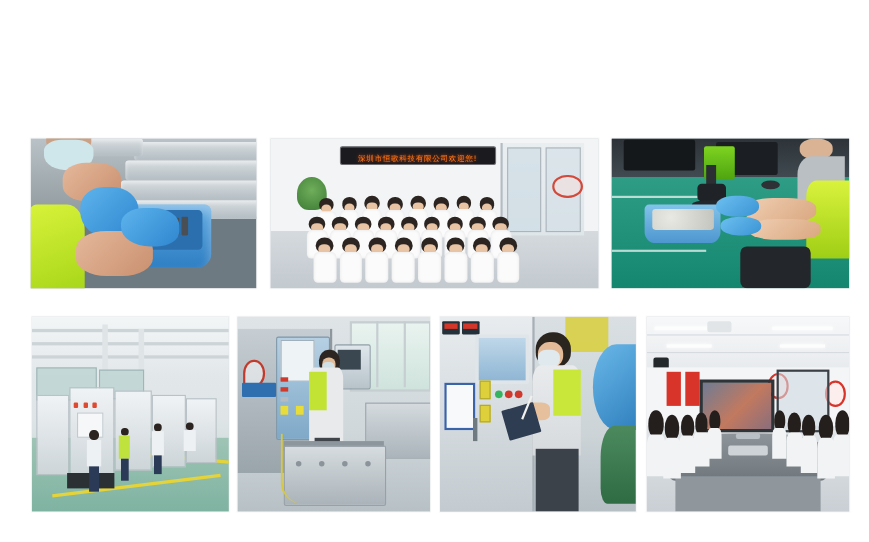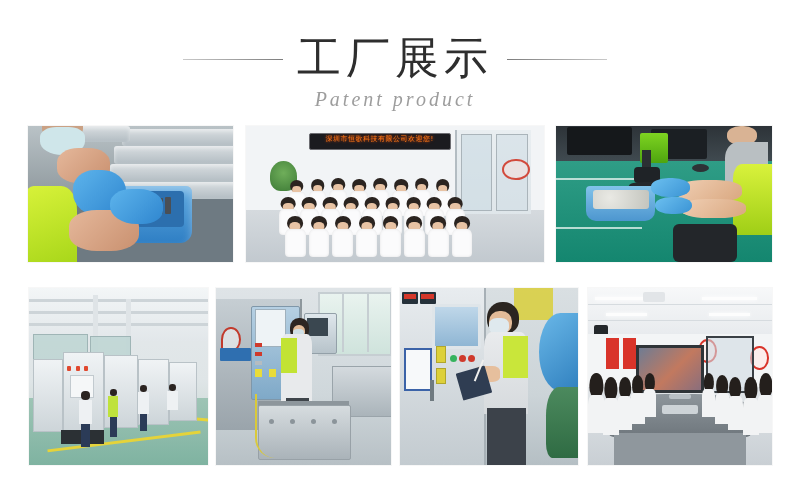--- a/index.html
+++ b/index.html
@@ -71,21 +71,21 @@
   .s1 .parts{background:#4a4f55;border-radius:1px;}
 
   
   .s2{background:linear-gradient(180deg,#eef1f3 0%,#e4e8ec 58%,#cfd5da 100%);}
   .s2 .wall{left:0;top:0;width:100%;height:62%;background:#f2f4f6;}
   .s2 .floor{left:0;top:62%;width:100%;height:38%;
     background:linear-gradient(180deg,#d5dade,#c2c9cf);}
   .s2 .led{
     left:21%;top:5%;width:47%;height:11%;
     background:#1b1b1f;border:1px solid #6d6d72;border-radius:2px;
-    display:flex;align-items:flex-start;justify-content:center;overflow:hidden;
+    display:flex;align-items:flex-end;justify-content:center;overflow:hidden;
   }
   .s2 .led-text{
     color:#ff7a16;font-size:7px;letter-spacing:.5px;white-space:nowrap;
     text-shadow:0 0 3px #ff4a00;font-family:"DejaVu Sans",sans-serif;
   }
   .s2 .brandwrap{left:30%;top:19%;width:30%;height:16%;text-align:center;}
   .s2 .brand{font-size:10px;font-weight:bold;color:#c9752f;letter-spacing:1px;}
   .s2 .brand-sub{font-size:4px;color:#c08a5a;letter-spacing:.5px;margin-top:1px;}
   .s2 .doorframe{left:70%;top:3%;width:25%;height:62%;
     background:linear-gradient(180deg,#e9eef1,#dfe6ea);border-left:2px solid #b3bcc2;}
@@ -234,28 +234,20 @@
   .s7 .s-head{position:absolute;left:50%;transform:translateX(-50%);top:0;
     width:80%;height:40%;background:#241f1c;border-radius:50% 50% 40% 40%;}
   .s7 .s-body{position:absolute;left:0;top:36%;width:100%;height:64%;
     background:#f2f3f4;border-radius:26% 26% 0 0;}
 </style>
 </head>
 <body>
 
 <div class="page">
 
-  <div class="header">
-    <div class="title-row">
-      <span class="rule left"></span>
-      <span class="title-main">工厂展示</span>
-      <span class="rule right"></span>
-    </div>
-    <div class="subtitle">Patent product</div>
-  </div>
 
   <div class="photo" style="left:28px;top:126px;width:205px;height:136px;">
     <div class="scene s1">
       <div class="el bench"></div>
       <div class="el pack" style="left:46%;top:2%;width:56%;height:13%;"></div>
       <div class="el pack" style="left:42%;top:15%;width:60%;height:13%;"></div>
       <div class="el pack" style="left:40%;top:28%;width:62%;height:13%;"></div>
       <div class="el pack" style="left:44%;top:41%;width:58%;height:13%;"></div>
       <div class="el pack" style="left:24%;top:0%;width:26%;height:12%;"></div>
       <div class="el basket"></div>

